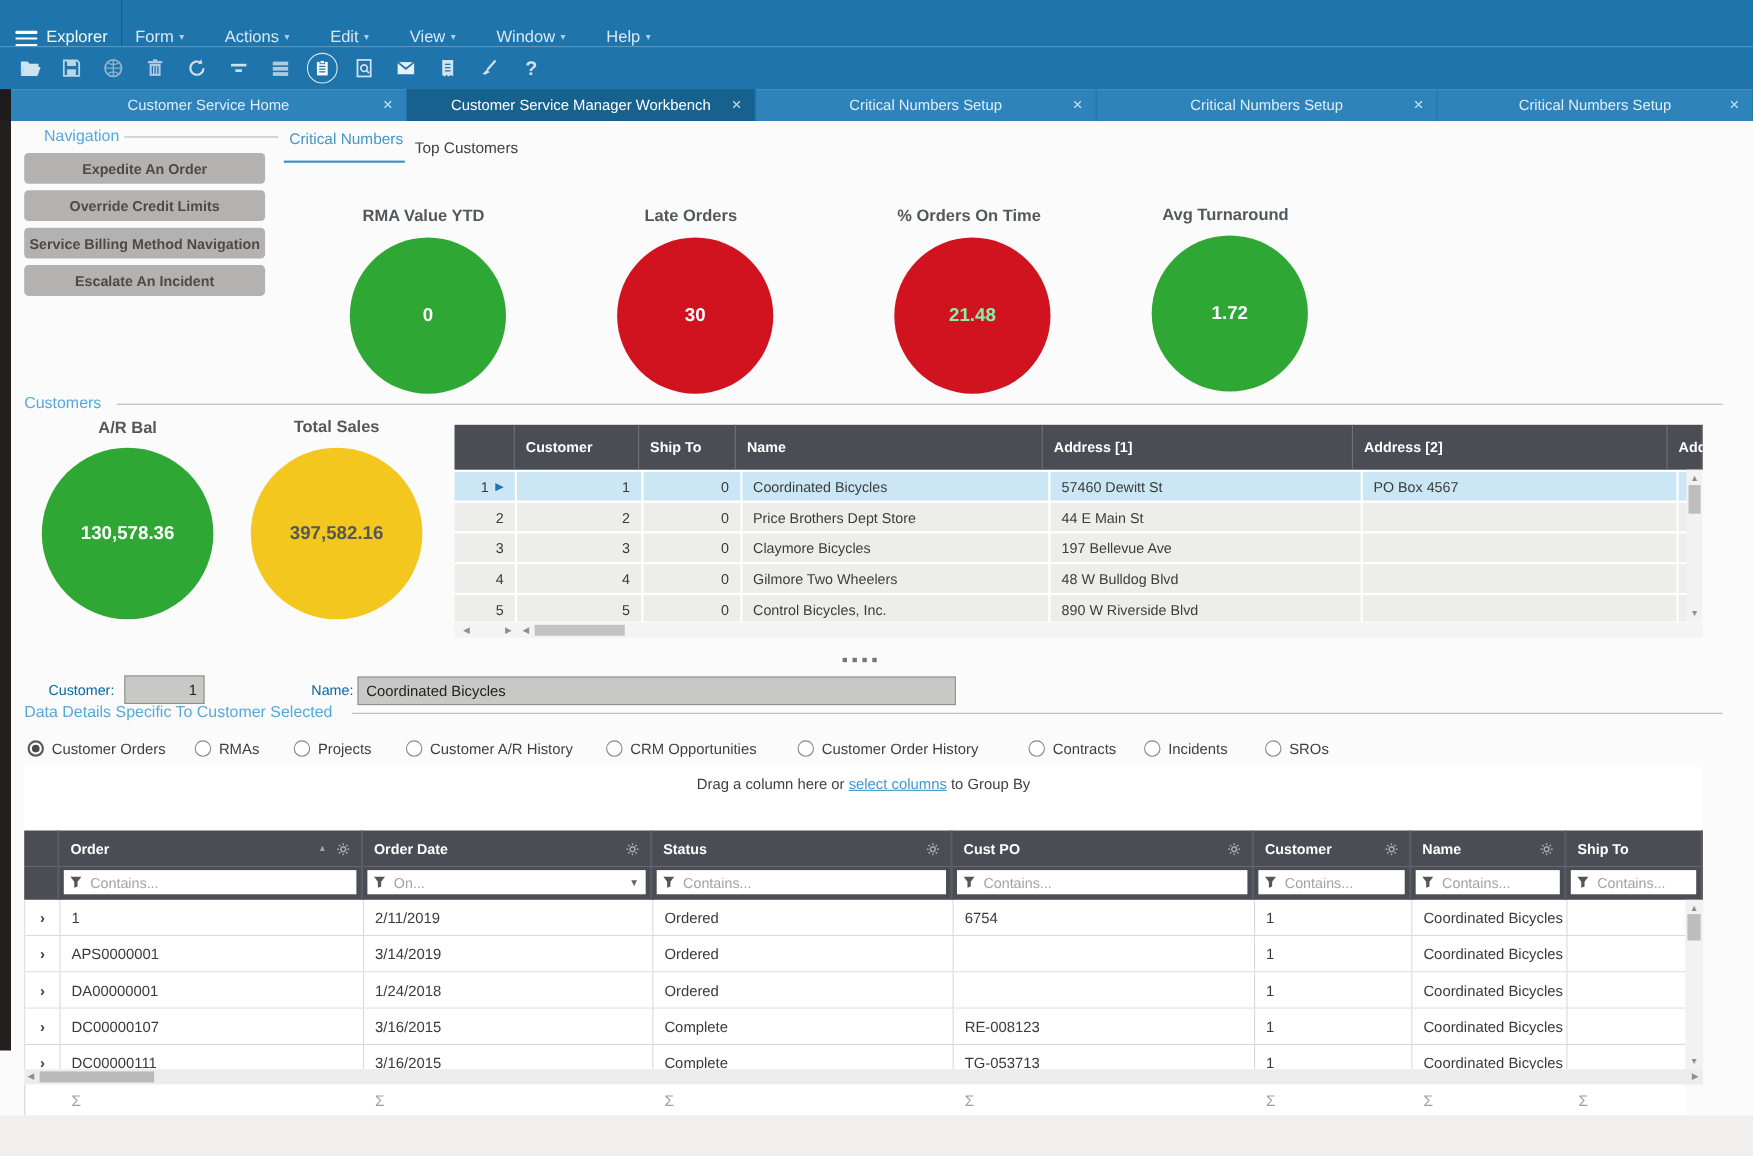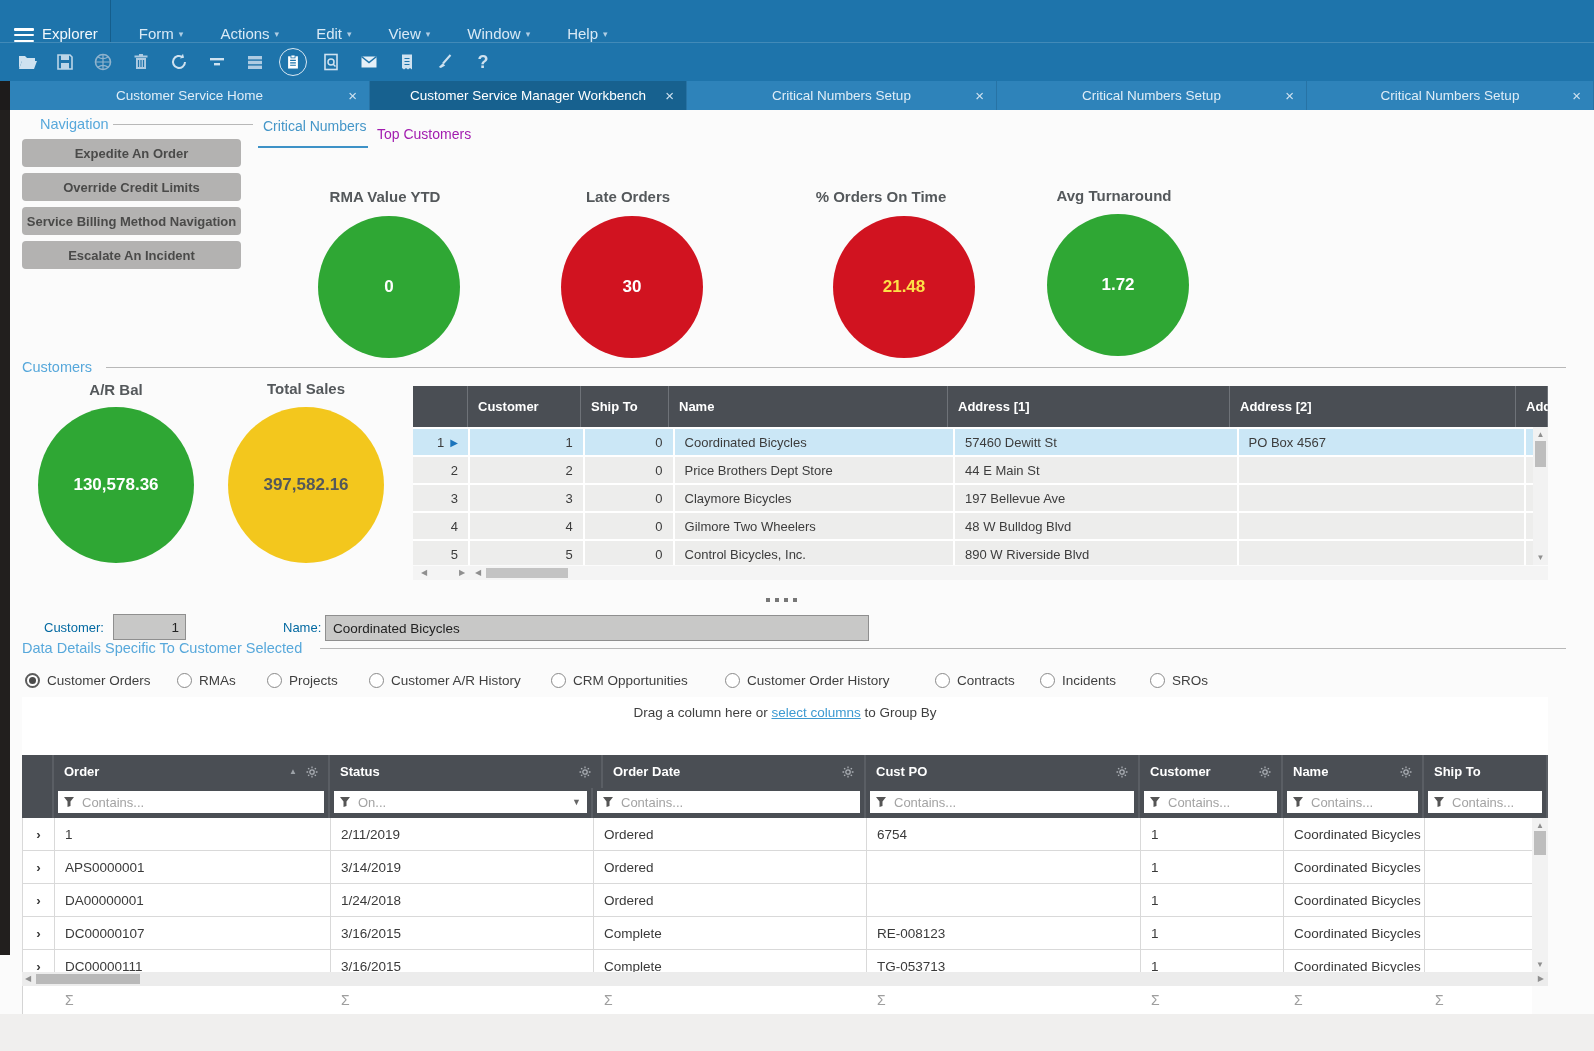--- a/index.html
+++ b/index.html
@@ -6,21 +6,21 @@
   *{box-sizing:border-box}
   #app{position:relative;width:1594px;height:1051px;background:#FBFBFB;overflow:hidden;
        font-family:"Liberation Sans",sans-serif;-webkit-font-smoothing:antialiased}
 
   
   .menubar{position:absolute;left:0;top:0;width:1594px;height:42px;background:#1E74AB;display:flex;align-items:flex-end}
   .burger{width:20px;height:14px;margin-left:14px;display:flex;flex-direction:column;justify-content:space-between;cursor:pointer}
   .burger span{display:block;height:2.5px;background:#fff;border-radius:1px}
   .app-label{color:#F2F8FC;font-size:15px;margin-left:8px}
   .menu-divider{width:1px;height:42px;background:#155E8C;margin-left:12px}
-  .menu-items{display:flex;margin-left:28px}
+  .menu-items{display:flex;margin-left:12px}
   .menu-item{color:#D8E9F5;font-size:15px;margin-right:37px;cursor:pointer;white-space:nowrap}
   .caret{font-size:9px;color:#AFCDE3;margin-left:5px;vertical-align:2px}
 
   
   .toolbar{position:absolute;left:0;top:42px;width:1594px;height:39px;background:#1E74AB;
            border-top:1px solid rgba(255,255,255,.16);display:flex;align-items:center;padding-left:13px}
   .tb-icon{width:28px;height:28px;margin-right:10px;display:flex;align-items:center;justify-content:center;cursor:pointer}
   .tb-icon svg{display:block}
   .tb-icon.ringed{border:1px solid #D9E8F3;border-radius:50%}
   .tb-q{color:#CFE2F0;font-size:18px;font-weight:bold}
@@ -40,21 +40,21 @@
   .rule{position:absolute;height:1px;background:#B8B8B8}
 
   
   .nav-btn{position:absolute;left:22px;width:219px;height:28px;background:#B3B2B1;border:none;border-radius:4px;
            color:#4A4A49;font-weight:bold;font-size:13px;display:flex;align-items:center;justify-content:center;
            cursor:pointer;white-space:nowrap;font-family:"Liberation Sans",sans-serif}
 
   
   .subtab{position:absolute;font-size:14px;cursor:pointer;white-space:nowrap}
   .subtab.active{color:#4496C8}
-  .subtab.inactive{color:#a21caf}
+  .subtab.inactive{color:#404040}
   .subtab-underline{position:absolute;height:2px;background:#3E92C7}
 
   
   .kpi-label{position:absolute;transform:translateX(-50%);font-size:15px;font-weight:bold;color:#54585B;white-space:nowrap}
   .kpi-circle{position:absolute;border-radius:50%;display:flex;align-items:center;justify-content:center;
               font-weight:bold;font-size:17px}
 
   
   .cg{position:absolute;left:413px;top:386px;width:1135px;height:179px;background:#FFF;overflow:hidden}
   .cg-head{display:flex;height:41px;background:#4A4E54;color:#FFF;font-weight:bold;font-size:13px}
@@ -275,21 +275,21 @@
 
   <div class="kpi-label" style="left:385px;top:188px">RMA Value YTD</div>
   <div class="kpi-circle" style="left:318px;top:216px;width:142px;height:142px;background:#2FA734;color:#FFF">
     <span>0</span>
   </div>
   <div class="kpi-label" style="left:628px;top:188px">Late Orders</div>
   <div class="kpi-circle" style="left:561px;top:216px;width:142px;height:142px;background:#D11320;color:#FFF">
     <span>30</span>
   </div>
   <div class="kpi-label" style="left:881px;top:188px">% Orders On Time</div>
-  <div class="kpi-circle" style="left:833px;top:216px;width:142px;height:142px;background:#D11320;color:#fde047">
+  <div class="kpi-circle" style="left:813px;top:216px;width:142px;height:142px;background:#D11320;color:#86efac">
     <span>21.48</span>
   </div>
   <div class="kpi-label" style="left:1114px;top:187px">Avg Turnaround</div>
   <div class="kpi-circle" style="left:1047px;top:214px;width:142px;height:142px;background:#2FA734;color:#FFF">
     <span>1.72</span>
   </div>
 
   <div class="group-title" style="left:22px;top:359px">Customers</div>
   <div class="rule" style="left:106px;top:367px;width:1460px"></div>
 
@@ -438,32 +438,32 @@
         <span>Order</span>
           <span class="spacer"></span>
         <span class="sort-tri">▲</span>
         <svg class="gear" width="12" height="12" viewBox="0 0 12 12">
             <circle cx="6" cy="6" r="2.2" fill="none" stroke="#A9ADB3" stroke-width="1.3"></circle>
             <g stroke="#A9ADB3" stroke-width="1.3">
               <path d="M6 0.5 V2.2 M6 9.8 V11.5 M0.5 6 H2.2 M9.8 6 H11.5 M2.1 2.1 L3.3 3.3 M8.7 8.7 L9.9 9.9 M9.9 2.1 L8.7 3.3 M3.3 8.7 L2.1 9.9"></path>
             </g>
           </svg>
       </div>
-      <div class="hcell o3">
-        <span>Status</span>
+      <div class="hcell o2">
+        <span>Order Date</span>
           <span class="spacer"></span>
         <svg class="gear" width="12" height="12" viewBox="0 0 12 12">
             <circle cx="6" cy="6" r="2.2" fill="none" stroke="#A9ADB3" stroke-width="1.3"></circle>
             <g stroke="#A9ADB3" stroke-width="1.3">
               <path d="M6 0.5 V2.2 M6 9.8 V11.5 M0.5 6 H2.2 M9.8 6 H11.5 M2.1 2.1 L3.3 3.3 M8.7 8.7 L9.9 9.9 M9.9 2.1 L8.7 3.3 M3.3 8.7 L2.1 9.9"></path>
             </g>
           </svg>
       </div>
-      <div class="hcell o2">
-        <span>Order Date</span>
+      <div class="hcell o3">
+        <span>Status</span>
           <span class="spacer"></span>
         <svg class="gear" width="12" height="12" viewBox="0 0 12 12">
             <circle cx="6" cy="6" r="2.2" fill="none" stroke="#A9ADB3" stroke-width="1.3"></circle>
             <g stroke="#A9ADB3" stroke-width="1.3">
               <path d="M6 0.5 V2.2 M6 9.8 V11.5 M0.5 6 H2.2 M9.8 6 H11.5 M2.1 2.1 L3.3 3.3 M8.7 8.7 L9.9 9.9 M9.9 2.1 L8.7 3.3 M3.3 8.7 L2.1 9.9"></path>
             </g>
           </svg>
       </div>
       <div class="hcell o4">
         <span>Cust PO</span>

